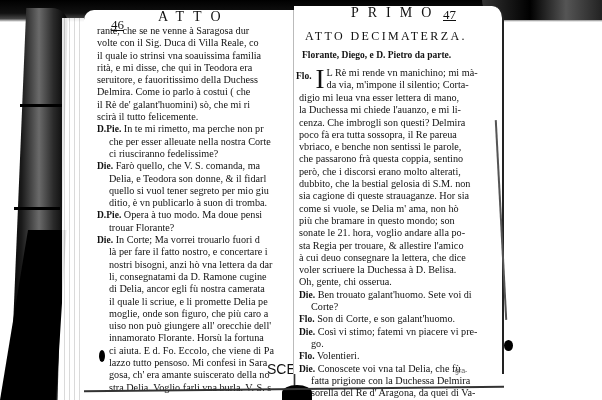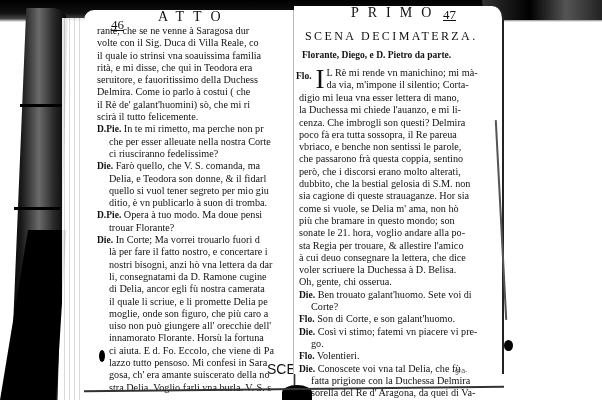--- a/index.html
+++ b/index.html
@@ -146,21 +146,21 @@
 
 <div class="catchword" style="left:267px; top:361px;">SCE-</div>
 
 <div class="gutter"></div>
 <div class="gutter-blot"></div>
 
 <div class="page page-right"></div>
 <div class="running-head" style="left:351px; top:5px;">PRIMO</div>
 <div class="page-number" style="left:443px; top:7px;">47</div>
 
-<div class="scene-title" style="left:305px; top:29px;">SCENA DECIMATERZA.</div>
+<div class="scene-title" style="left:305px; top:29px;">ATTO DECIMATERZA.</div>
 <div class="cast" style="left:302px; top:50px;">Florante, Diego, e D. Pietro da parte.</div>
 
 <div class="text-block" style="left:296px; top:67px; width:200px;">
   <span class="speaker" style="float:left; margin-right:4px; margin-top:3px;">Flo.</span>
   <span class="drop-cap">I</span>
   <span class="line">L Rè mi rende vn manichino; mi mà-</span>
   <span class="line">da via, m'impone il silentio; Corta-</span>
 </div>
 
 <div class="text-block" id="right-text" style="left:299px; top:92px;">

